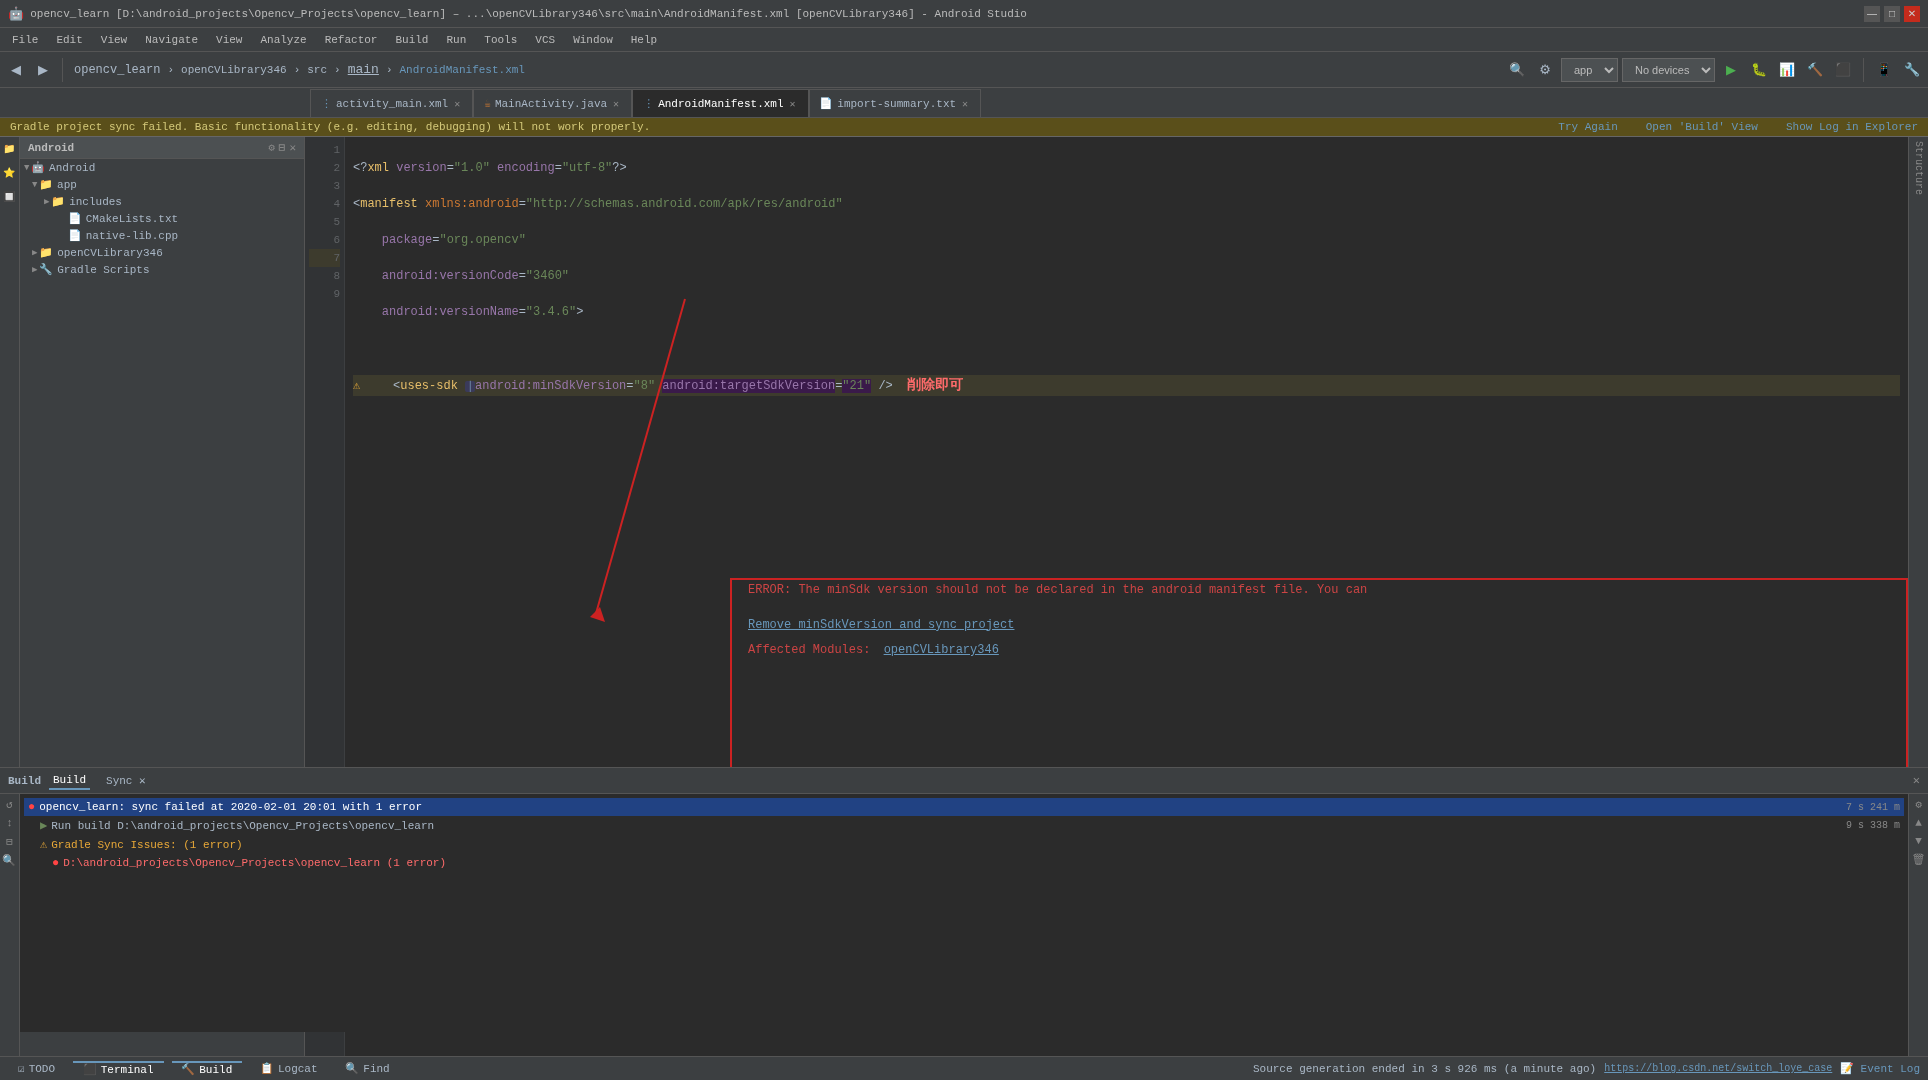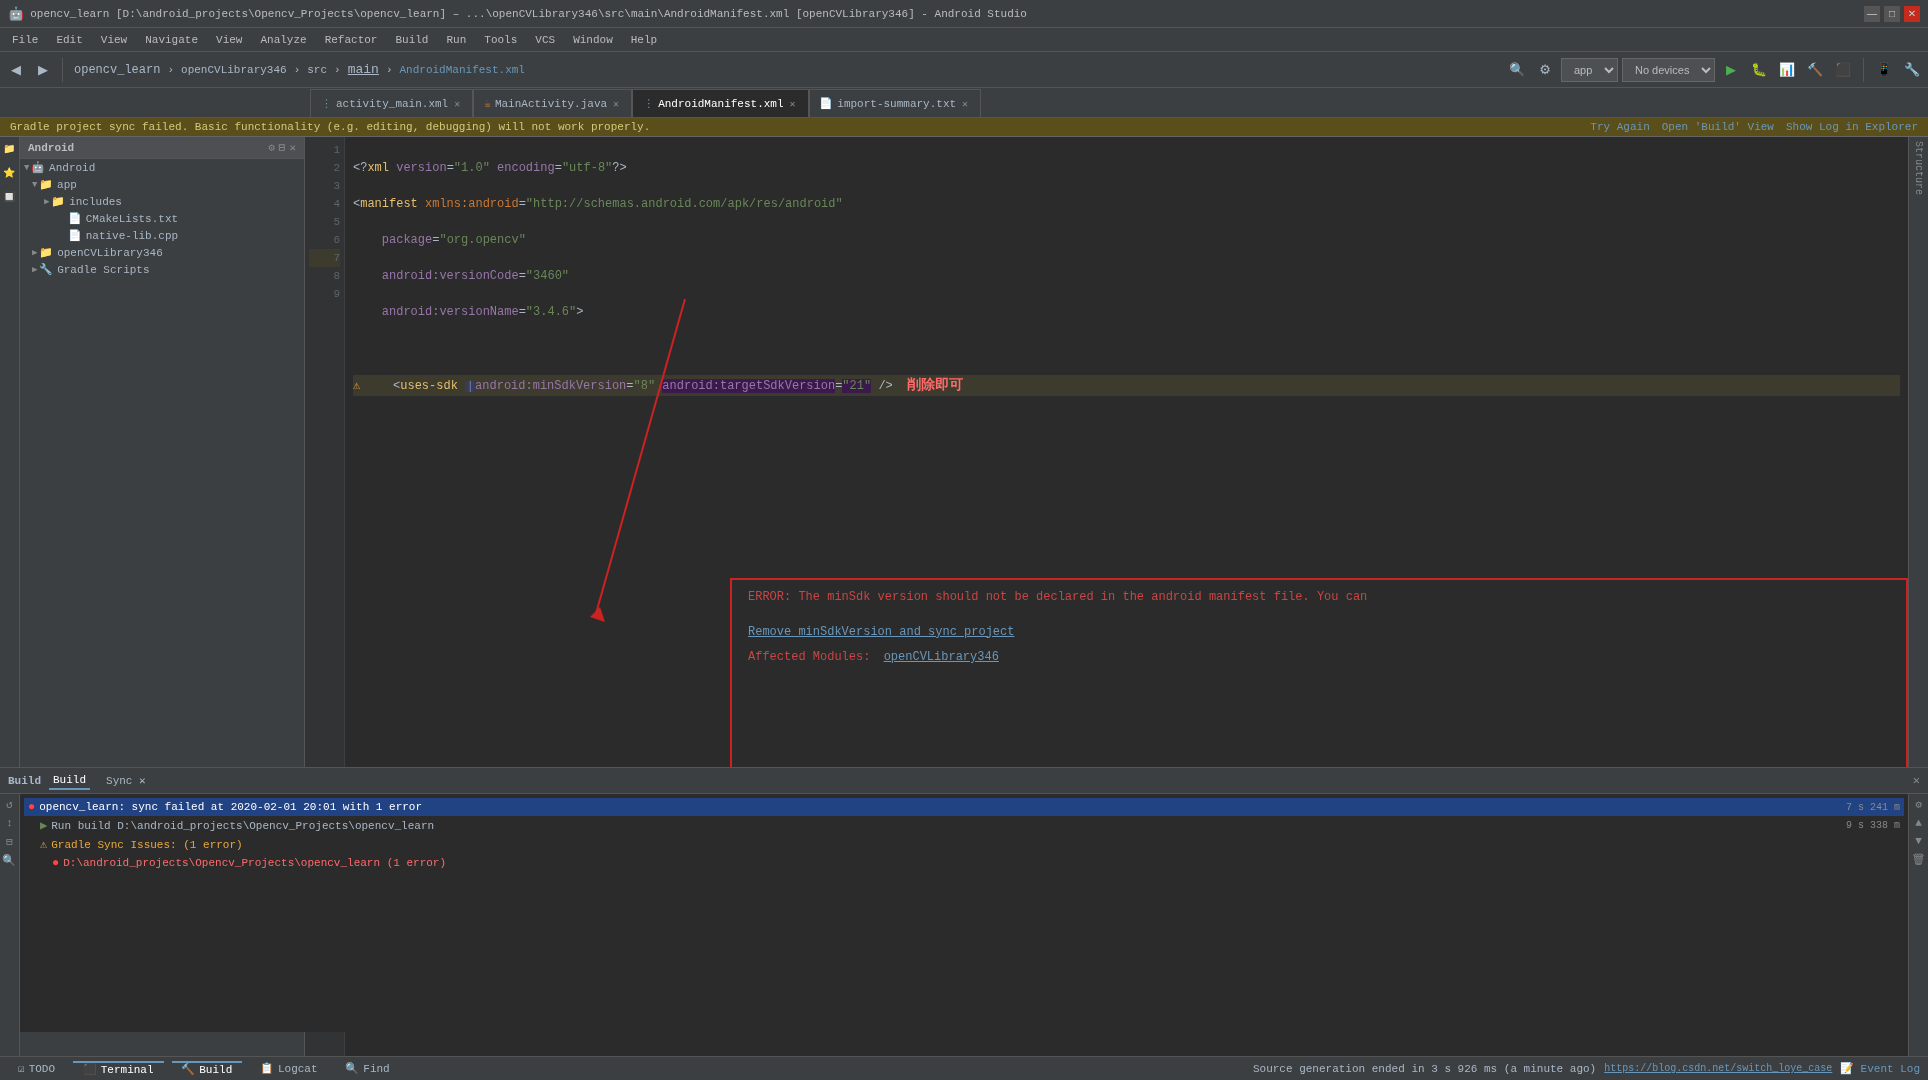--- a/index.html
+++ b/index.html
@@ -181,21 +181,21 @@
       padding: 3px 10px;
       font-size: 11px;
       color: #d4c97a;
       display: flex;
       align-items: center;
       justify-content: space-between;
       border-bottom: 1px solid #666;
     }
     .sync-bar-actions {
       display: flex;
-      gap: 12px;
+      gap: 28px;
     }
     .sync-link {
       color: #6897bb;
       cursor: pointer;
       text-decoration: none;
     }
 
     
     .code-editor {
       flex: 1;
@@ -323,21 +323,21 @@
     
     .error-overlay {
       position: absolute;
       top: 460px;
       left: 730px;
       right: 20px;
       bottom: 265px;
       background: #2b2b2b;
       border: 2px solid #cc2222;
       overflow-y: auto;
-      padding: 7px 16px;
+      padding: 0 16px;
       font-size: 12px;
     }
     .error-text { color: #cc4444; line-height: 1.8; }
     .error-link { color: #6897bb; text-decoration: underline; cursor: pointer; }
     .error-module-link { color: #6897bb; text-decoration: underline; cursor: pointer; }
 
     
     .status-bar {
       height: 24px;
       background: #3c3f41;

